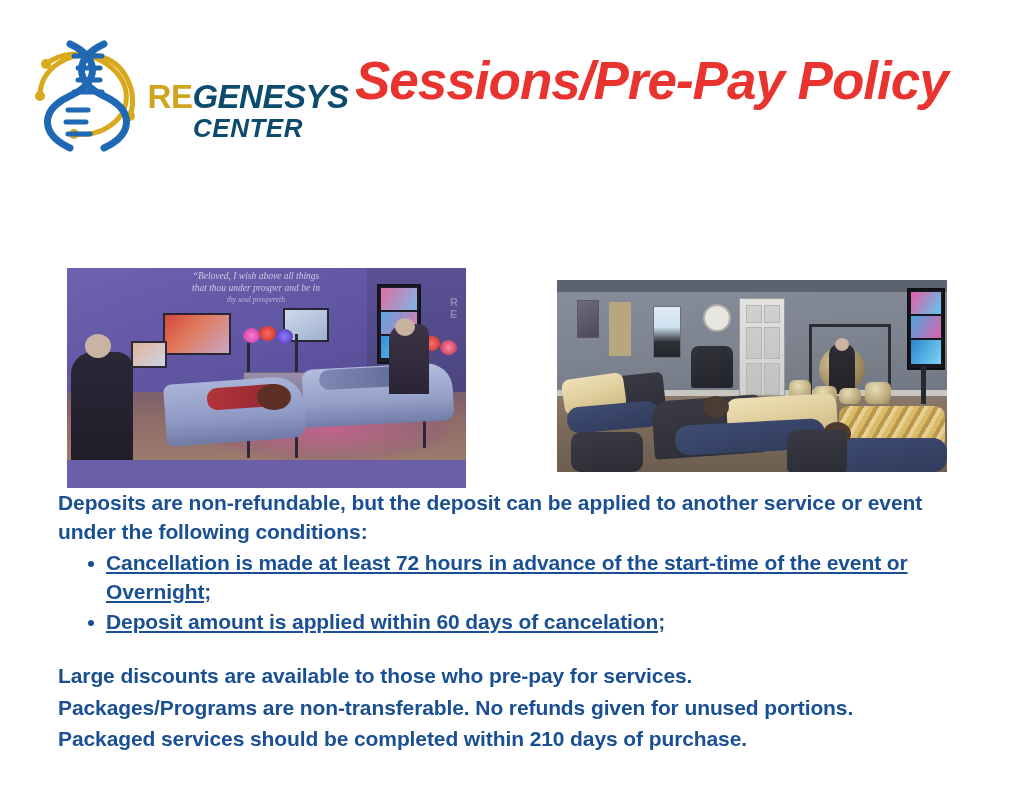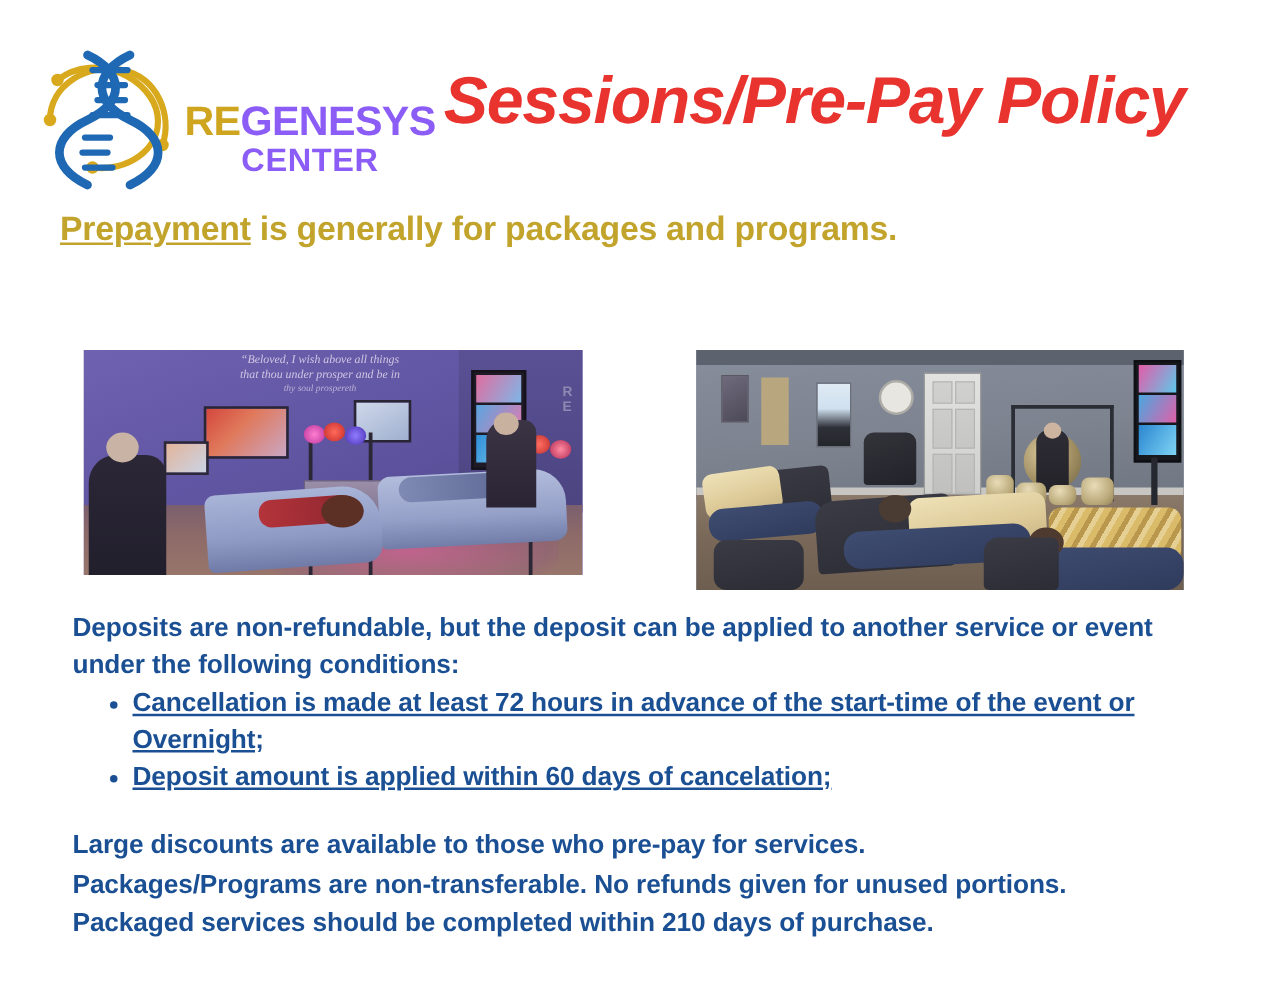--- a/index.html
+++ b/index.html
@@ -51,21 +51,21 @@
     font-weight: bold;
     margin-top: 2px;
   }
   .logo-line3 {
     font-size: 26px;
     font-weight: bold;
     letter-spacing: 0.5px;
     margin-top: 2px;
   }
   .gold-txt { color: #cfa520; }
-  .blue-txt { color: #8b5cf6; }
+  .blue-txt { color: #0c4a6e; font-style: italic; }
 
   .page-title {
     position: absolute;
     left: 355px; top: 50px;
     width: 640px;
     font-size: 53px;
     font-weight: bold;
     font-style: italic;
     color: #e8332e;
     letter-spacing: -1px;
@@ -85,22 +85,22 @@
     letter-spacing: -0.2px;
   }
   .intro u { text-decoration: underline; }
 
   
   .photo {
     position: absolute;
     overflow: hidden;
   }
   .photo-left {
-    left: 67px; top: 280px;
-    width: 399px; height: 180px;
+    left: 67px; top: 268px;
+    width: 399px; height: 220px;
     background: #6a5fa8;
   }
   .photo-right {
     left: 557px; top: 280px;
     width: 390px; height: 192px;
     background: #7c828e;
   }
   .ph { position: absolute; }
 
   
@@ -417,21 +417,20 @@
     <div class="logo-text">
       <div class="logo-line1"><span class="gold-txt">RE</span><span class="blue-txt">GENESYS</span></div>
       <div class="logo-line3 blue-txt">CENTER</div>
     </div>
   </div>
 
   <div class="page-title">Sessions/Pre-Pay Policy</div>
 </div>
 
 <div class="intro">
-  <div><u>Prepayment</u><span> is generally for packages and programs.</span></div>
 </div>
 
 <div class="photo photo-left">
   <div class="ph pl-wall"></div>
   <div class="ph pl-wall-right"></div>
   <div class="ph pl-floor"></div>
   <div class="ph pl-floor-glow"></div>
 
   <div class="ph pl-quote">
     <span>“Beloved, I wish above all things</span><br>

